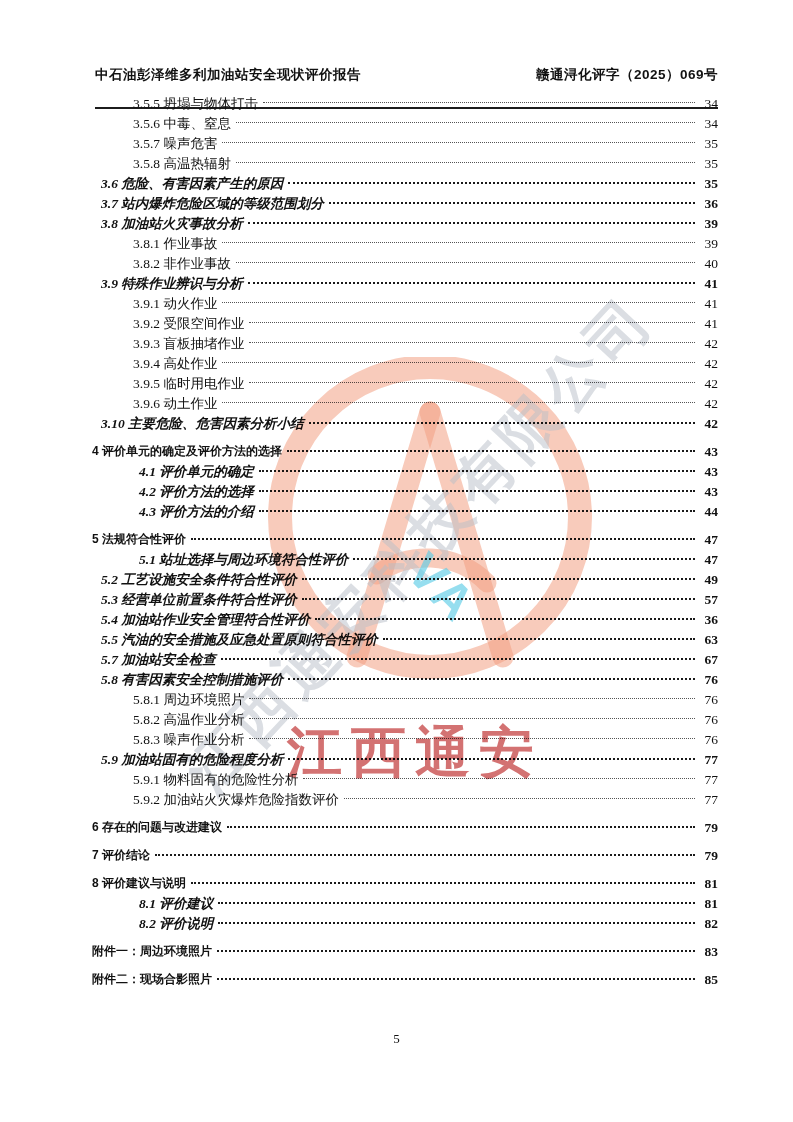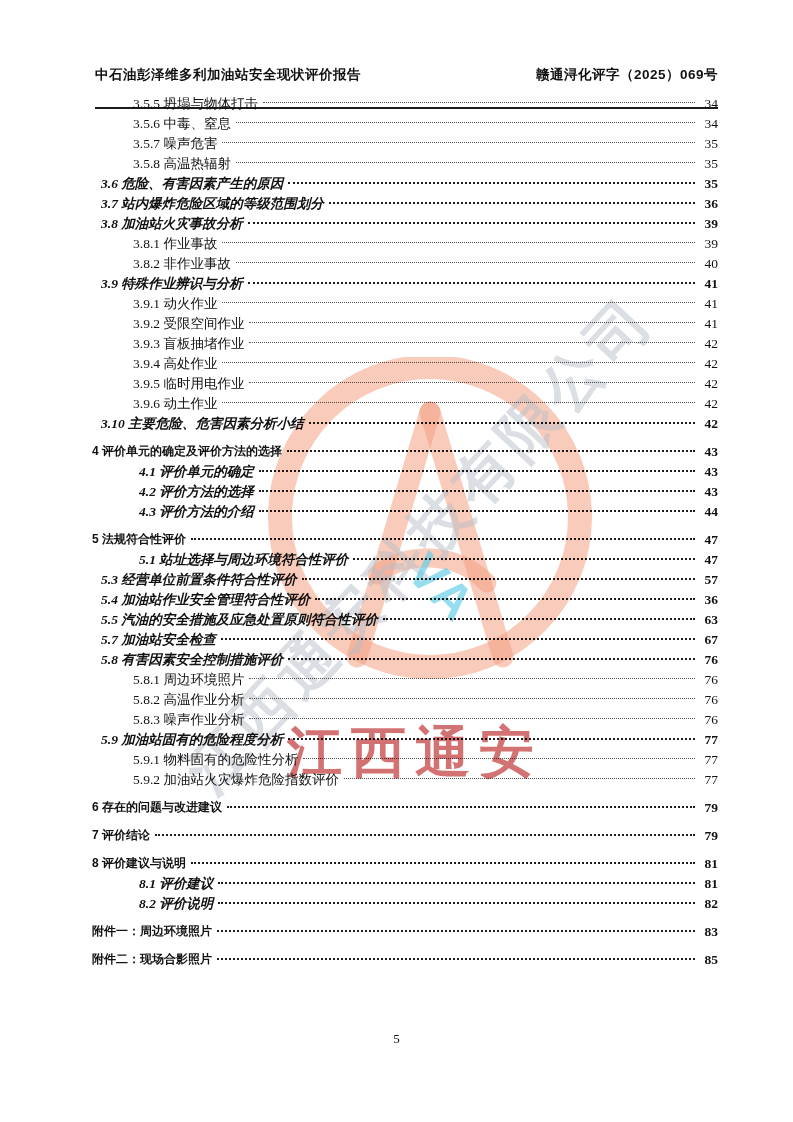--- a/index.html
+++ b/index.html
@@ -177,20 +177,25 @@
     </div>
     <div class="row h1">
       <span class="lbl">5 法规符合性评价</span>
       <span class="dots"></span>
       <span class="pg">47</span>
     </div>
     <div class="row k2w">
       <span class="lbl">5.1 站址选择与周边环境符合性评价</span>
       <span class="dots"></span>
       <span class="pg">47</span>
+    </div>
+    <div class="row k2">
+      <span class="lbl">5.2 工艺设施安全条件符合性评价</span>
+      <span class="dots"></span>
+      <span class="pg">49</span>
     </div>
     <div class="row k2">
       <span class="lbl">5.3 经营单位前置条件符合性评价</span>
       <span class="dots"></span>
       <span class="pg">57</span>
     </div>
     <div class="row k2">
       <span class="lbl">5.4 加油站作业安全管理符合性评价</span>
       <span class="dots"></span>
       <span class="pg">36</span>

